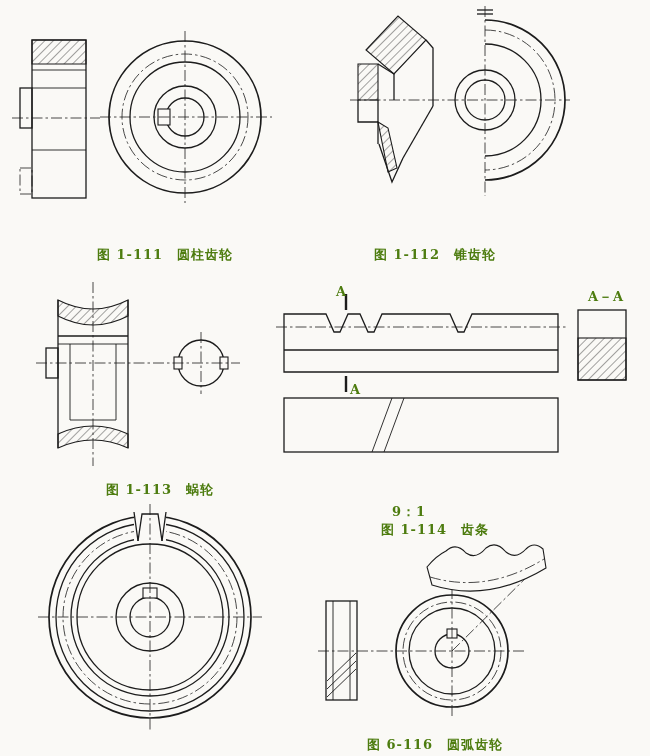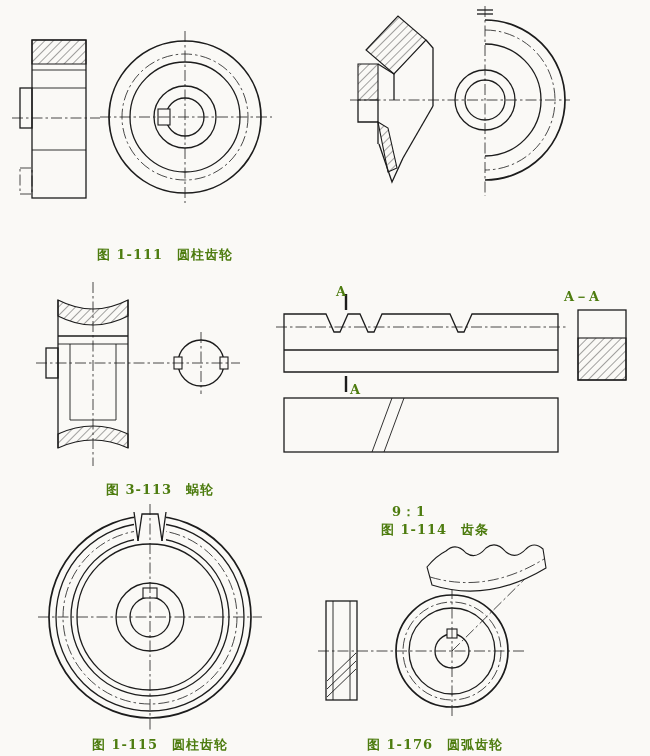--- a/index.html
+++ b/index.html
@@ -183,30 +183,30 @@
                            Q534,541 526,549 Q516,560 506,552
                            Q496,540 486,548 Q476,560 466,553
                            Q456,542 446,551 Q436,556 427,567 Z"></path>
         <path class="cl" d="M430,577 Q487,594 544,559"></path>
       </g>
     </g>
   </svg>
 
   <div class="caption" style="left:75px;top:246px;width:180px;">图 1-111　圆柱齿轮</div>
 
-
-  <div class="caption" style="left:70px;top:481px;width:180px;">图 3-113　蜗轮</div>
+  <div class="caption" style="left:345px;top:246px;width:180px;">图 1-112　锥齿轮</div>
+
+  <div class="caption" style="left:70px;top:481px;width:180px;">图 1-113　蜗轮</div>
 
   <div class="caption" style="left:345px;top:481px;width:180px;margin-top:40px;">图 1-114　齿条</div>
 
-  <div class="caption" style="left:70px;top:736px;width:180px;">图 1-115　圆柱齿轮</div>
-
-  <div class="caption" style="left:345px;top:736px;width:180px;">图 1-176　圆弧齿轮</div>
-
-  <div class="anno" style="left:564px;top:288px;">A－A</div>
+
+  <div class="caption" style="left:345px;top:736px;width:180px;">图 6-116　圆弧齿轮</div>
+
+  <div class="anno" style="left:588px;top:288px;">A－A</div>
 
   <div class="anno" style="left:336px;top:284px;">A</div>
 
   <div class="anno" style="left:350px;top:382px;">A</div>
 
   <div class="anno" style="left:392px;top:503px;">9：1</div>
 
 </div>
 
 </body></html>

